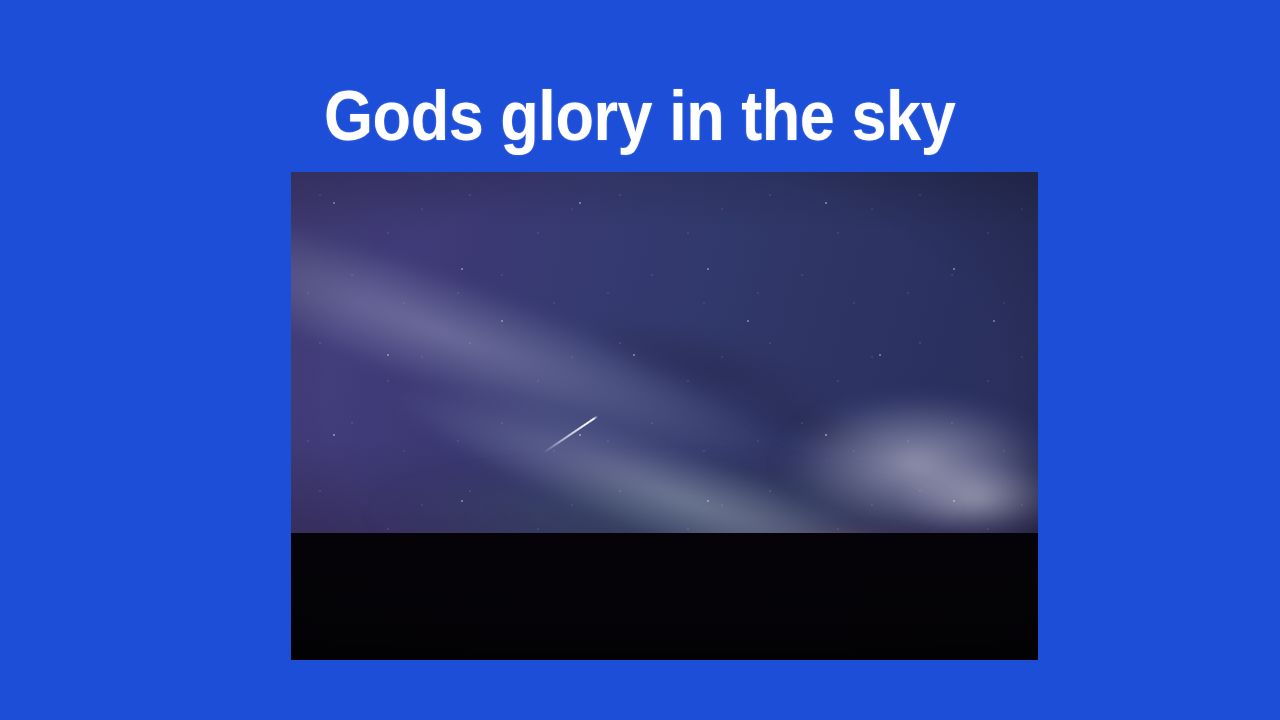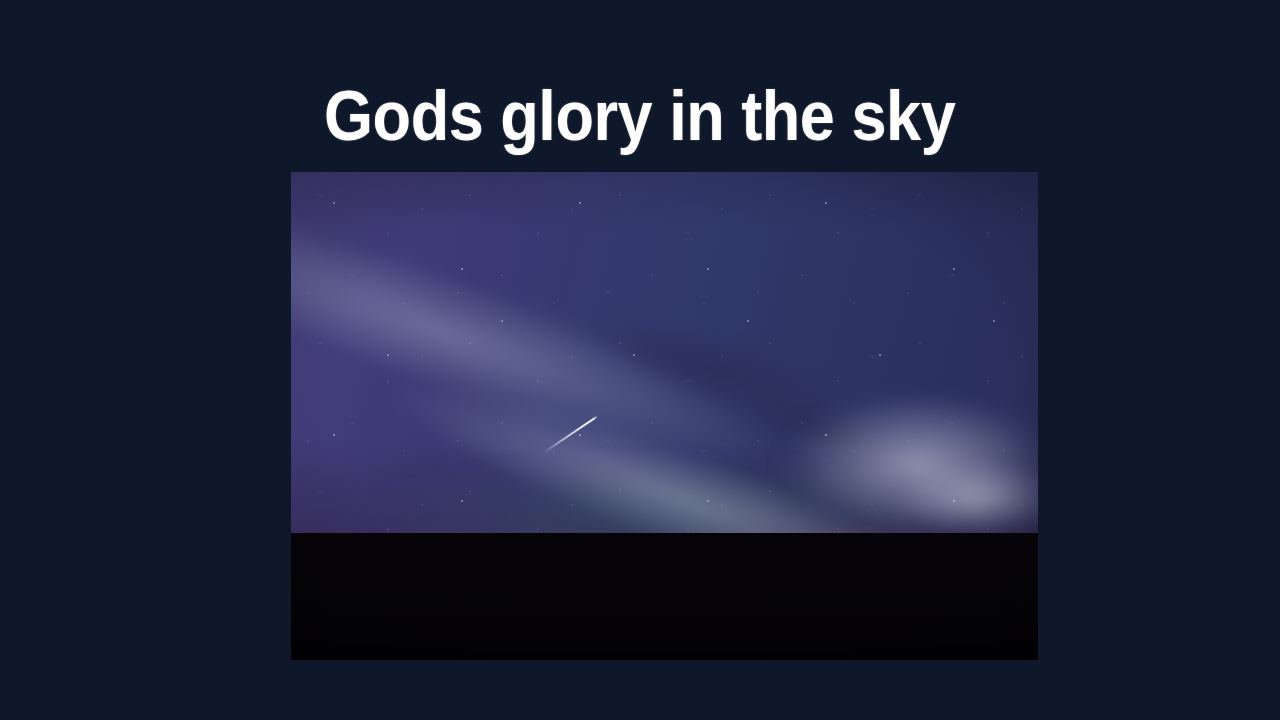--- a/index.html
+++ b/index.html
@@ -12,21 +12,21 @@
     width: 1280px;
     height: 720px;
     overflow: hidden;
     font-family: "Liberation Sans", "DejaVu Sans", sans-serif;
   }
 
   #slide {
     position: relative;
     width: 1280px;
     height: 720px;
-    background: #0f172a;
+    background: #1d4ed8;
     overflow: hidden;
   }
 
   
   #title-bar {
     position: absolute;
     left: 0;
     top: 74px;
     width: 1280px;
     height: 84px;

